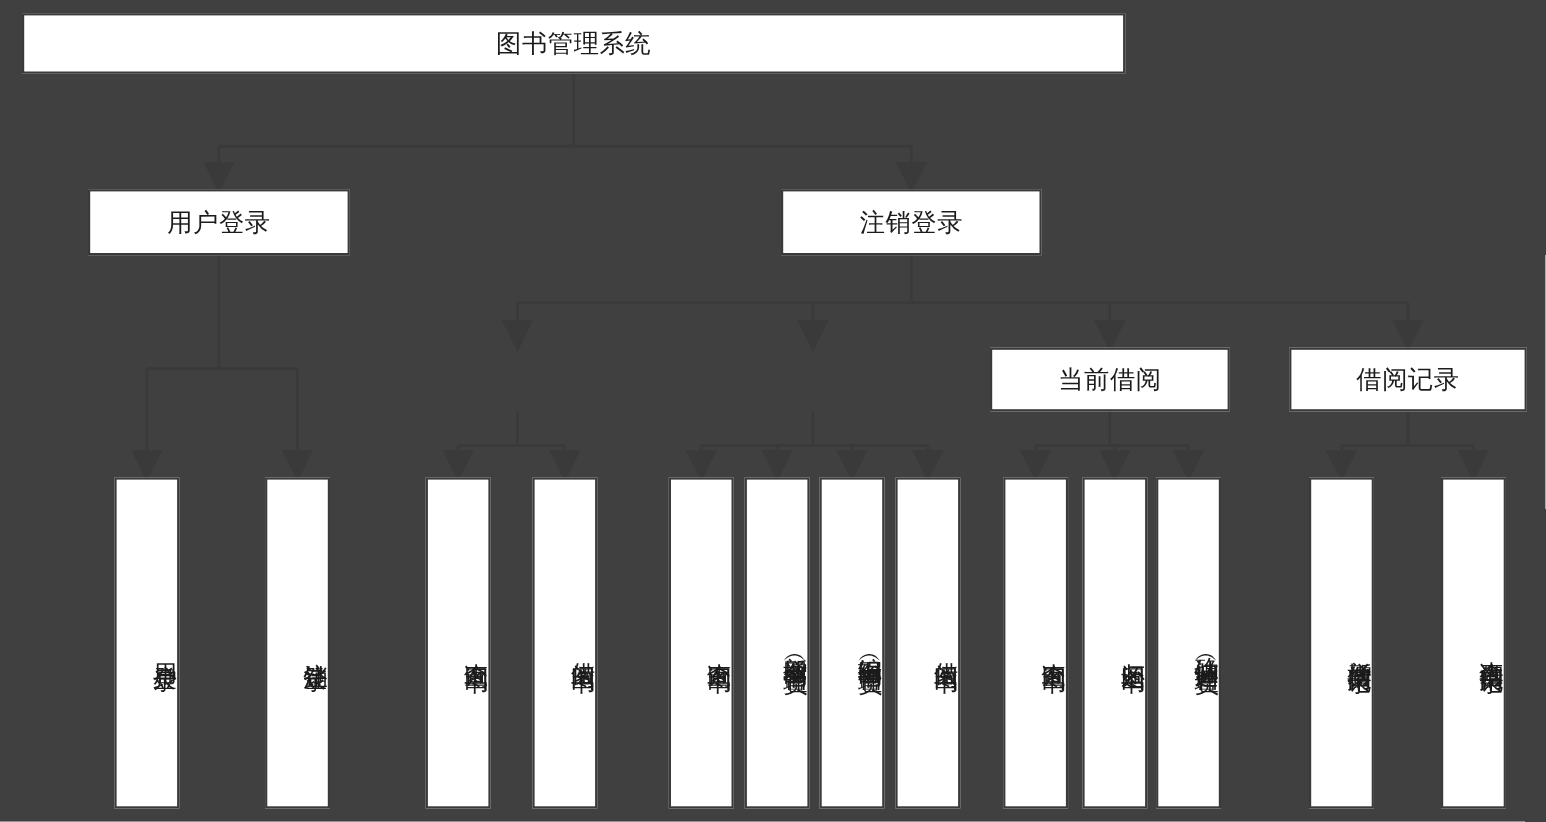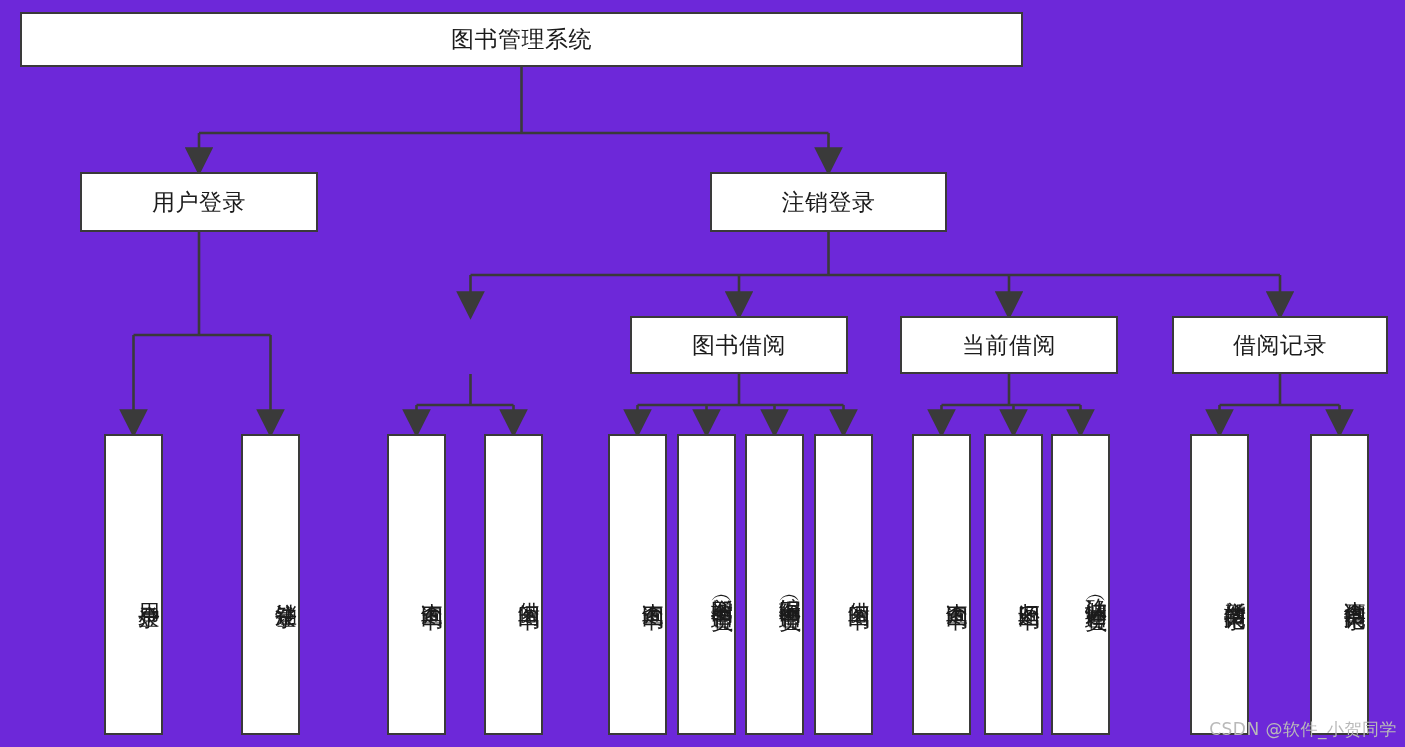--- a/index.html
+++ b/index.html
@@ -8,21 +8,21 @@
     padding: 0;
     background: #ffffff;
   }
   body {
     font-family: "DejaVu Sans", "Liberation Sans", sans-serif;
   }
   #canvas {
     position: relative;
     width: 1405px;
     height: 747px;
-    background: #6d28d9;
+    background: #404040;
     overflow: hidden;
   }
   #edges {
     position: absolute;
     left: 0;
     top: 0;
     width: 1405px;
     height: 747px;
   }
   .node {
@@ -116,23 +116,20 @@
     <span class="label">图书管理系统</span>
   </div>
 
   <div class="node horiz" style="left: 80px; top: 172px; width: 238px; height: 60px;">
     <span class="label">用户登录</span>
   </div>
   <div class="node horiz" style="left: 710px; top: 172px; width: 237px; height: 60px;">
     <span class="label">注销登录</span>
   </div>
 
-  <div class="node horiz" style="left: 630px; top: 316px; width: 218px; height: 58px;">
-    <span class="label">图书借阅</span>
-  </div>
   <div class="node horiz" style="left: 1172px; top: 316px; width: 216px; height: 58px;">
     <span class="label">借阅记录</span>
   </div>
   <div class="node horiz" style="left: 900px; top: 316px; width: 218px; height: 58px;">
     <span class="label">当前借阅</span>
   </div>
 
   <div class="node vert" style="left: 104px; top: 434px; width: 59px; height: 301px;">
     <span class="label">用户登录</span>
   </div>
@@ -170,14 +167,13 @@
     <span class="label">确认归还（管理员）</span>
   </div>
 
   <div class="node vert" style="left: 1190px; top: 434px; width: 59px; height: 301px;">
     <span class="label">新增借阅记录</span>
   </div>
   <div class="node vert" style="left: 1310px; top: 434px; width: 59px; height: 301px;">
     <span class="label">查询借阅记录</span>
   </div>
 
-  <div id="watermark">CSDN @软件_小贺同学</div>
 </div>
 
 </body></html>

